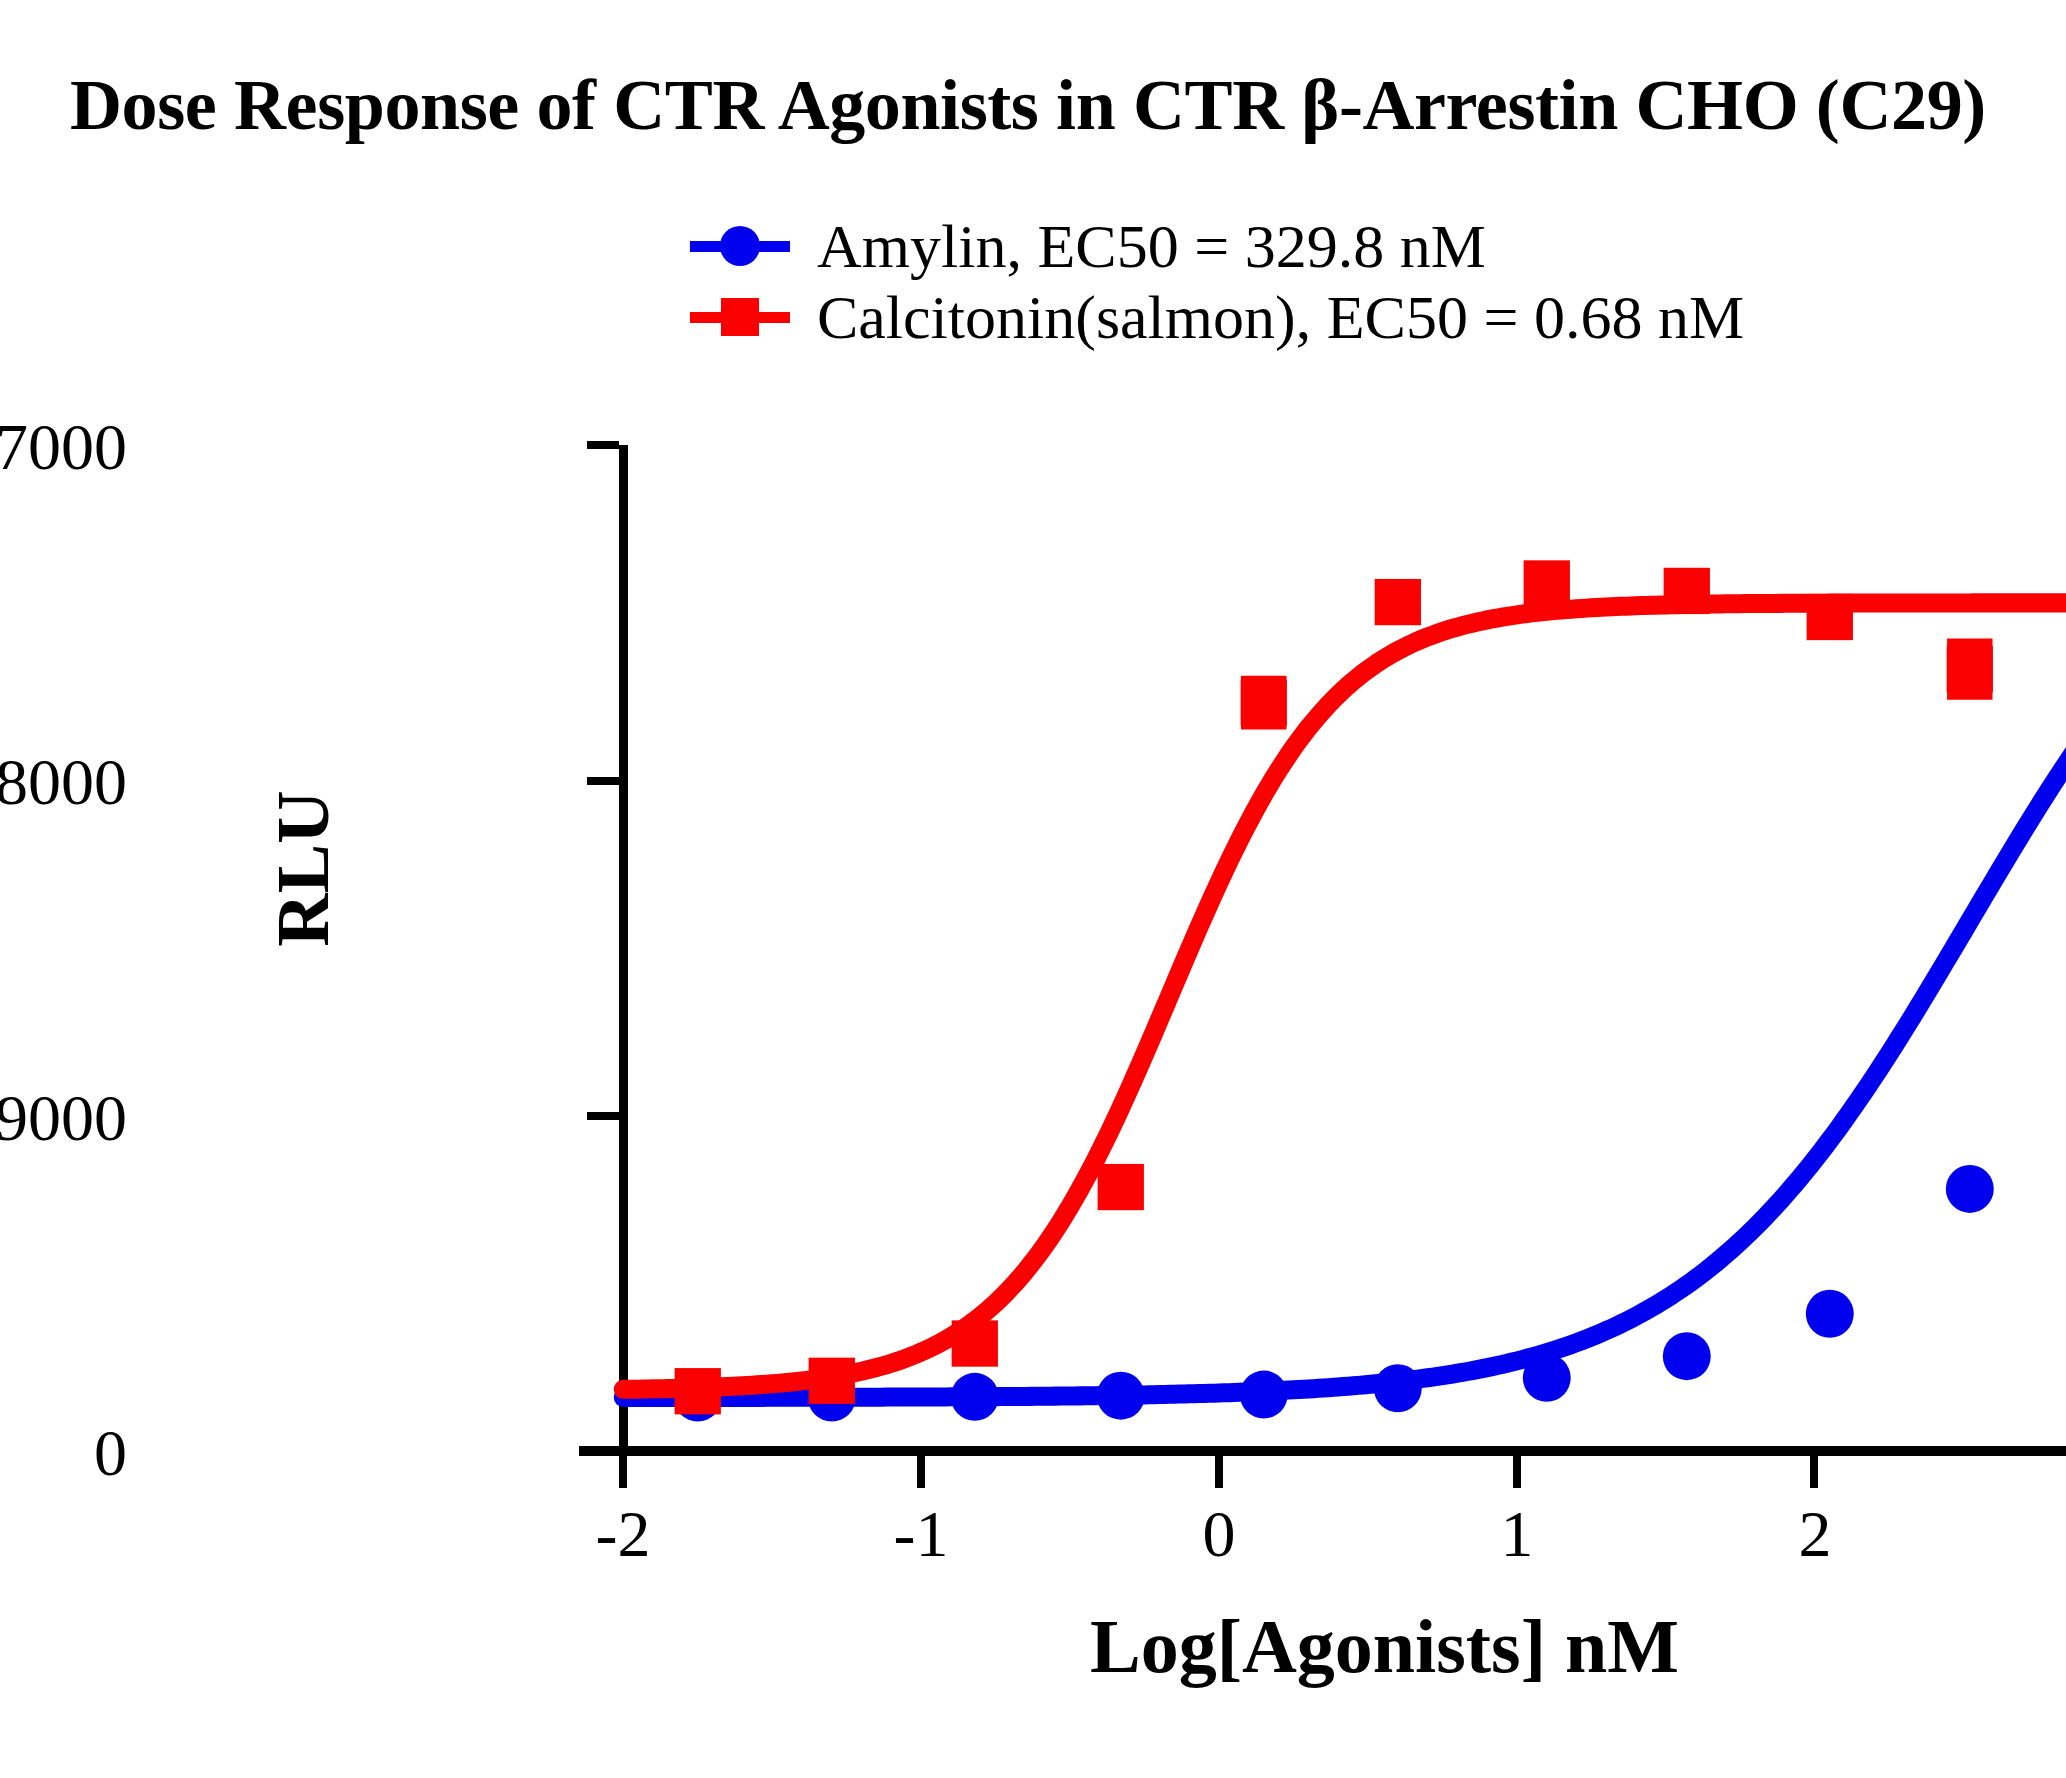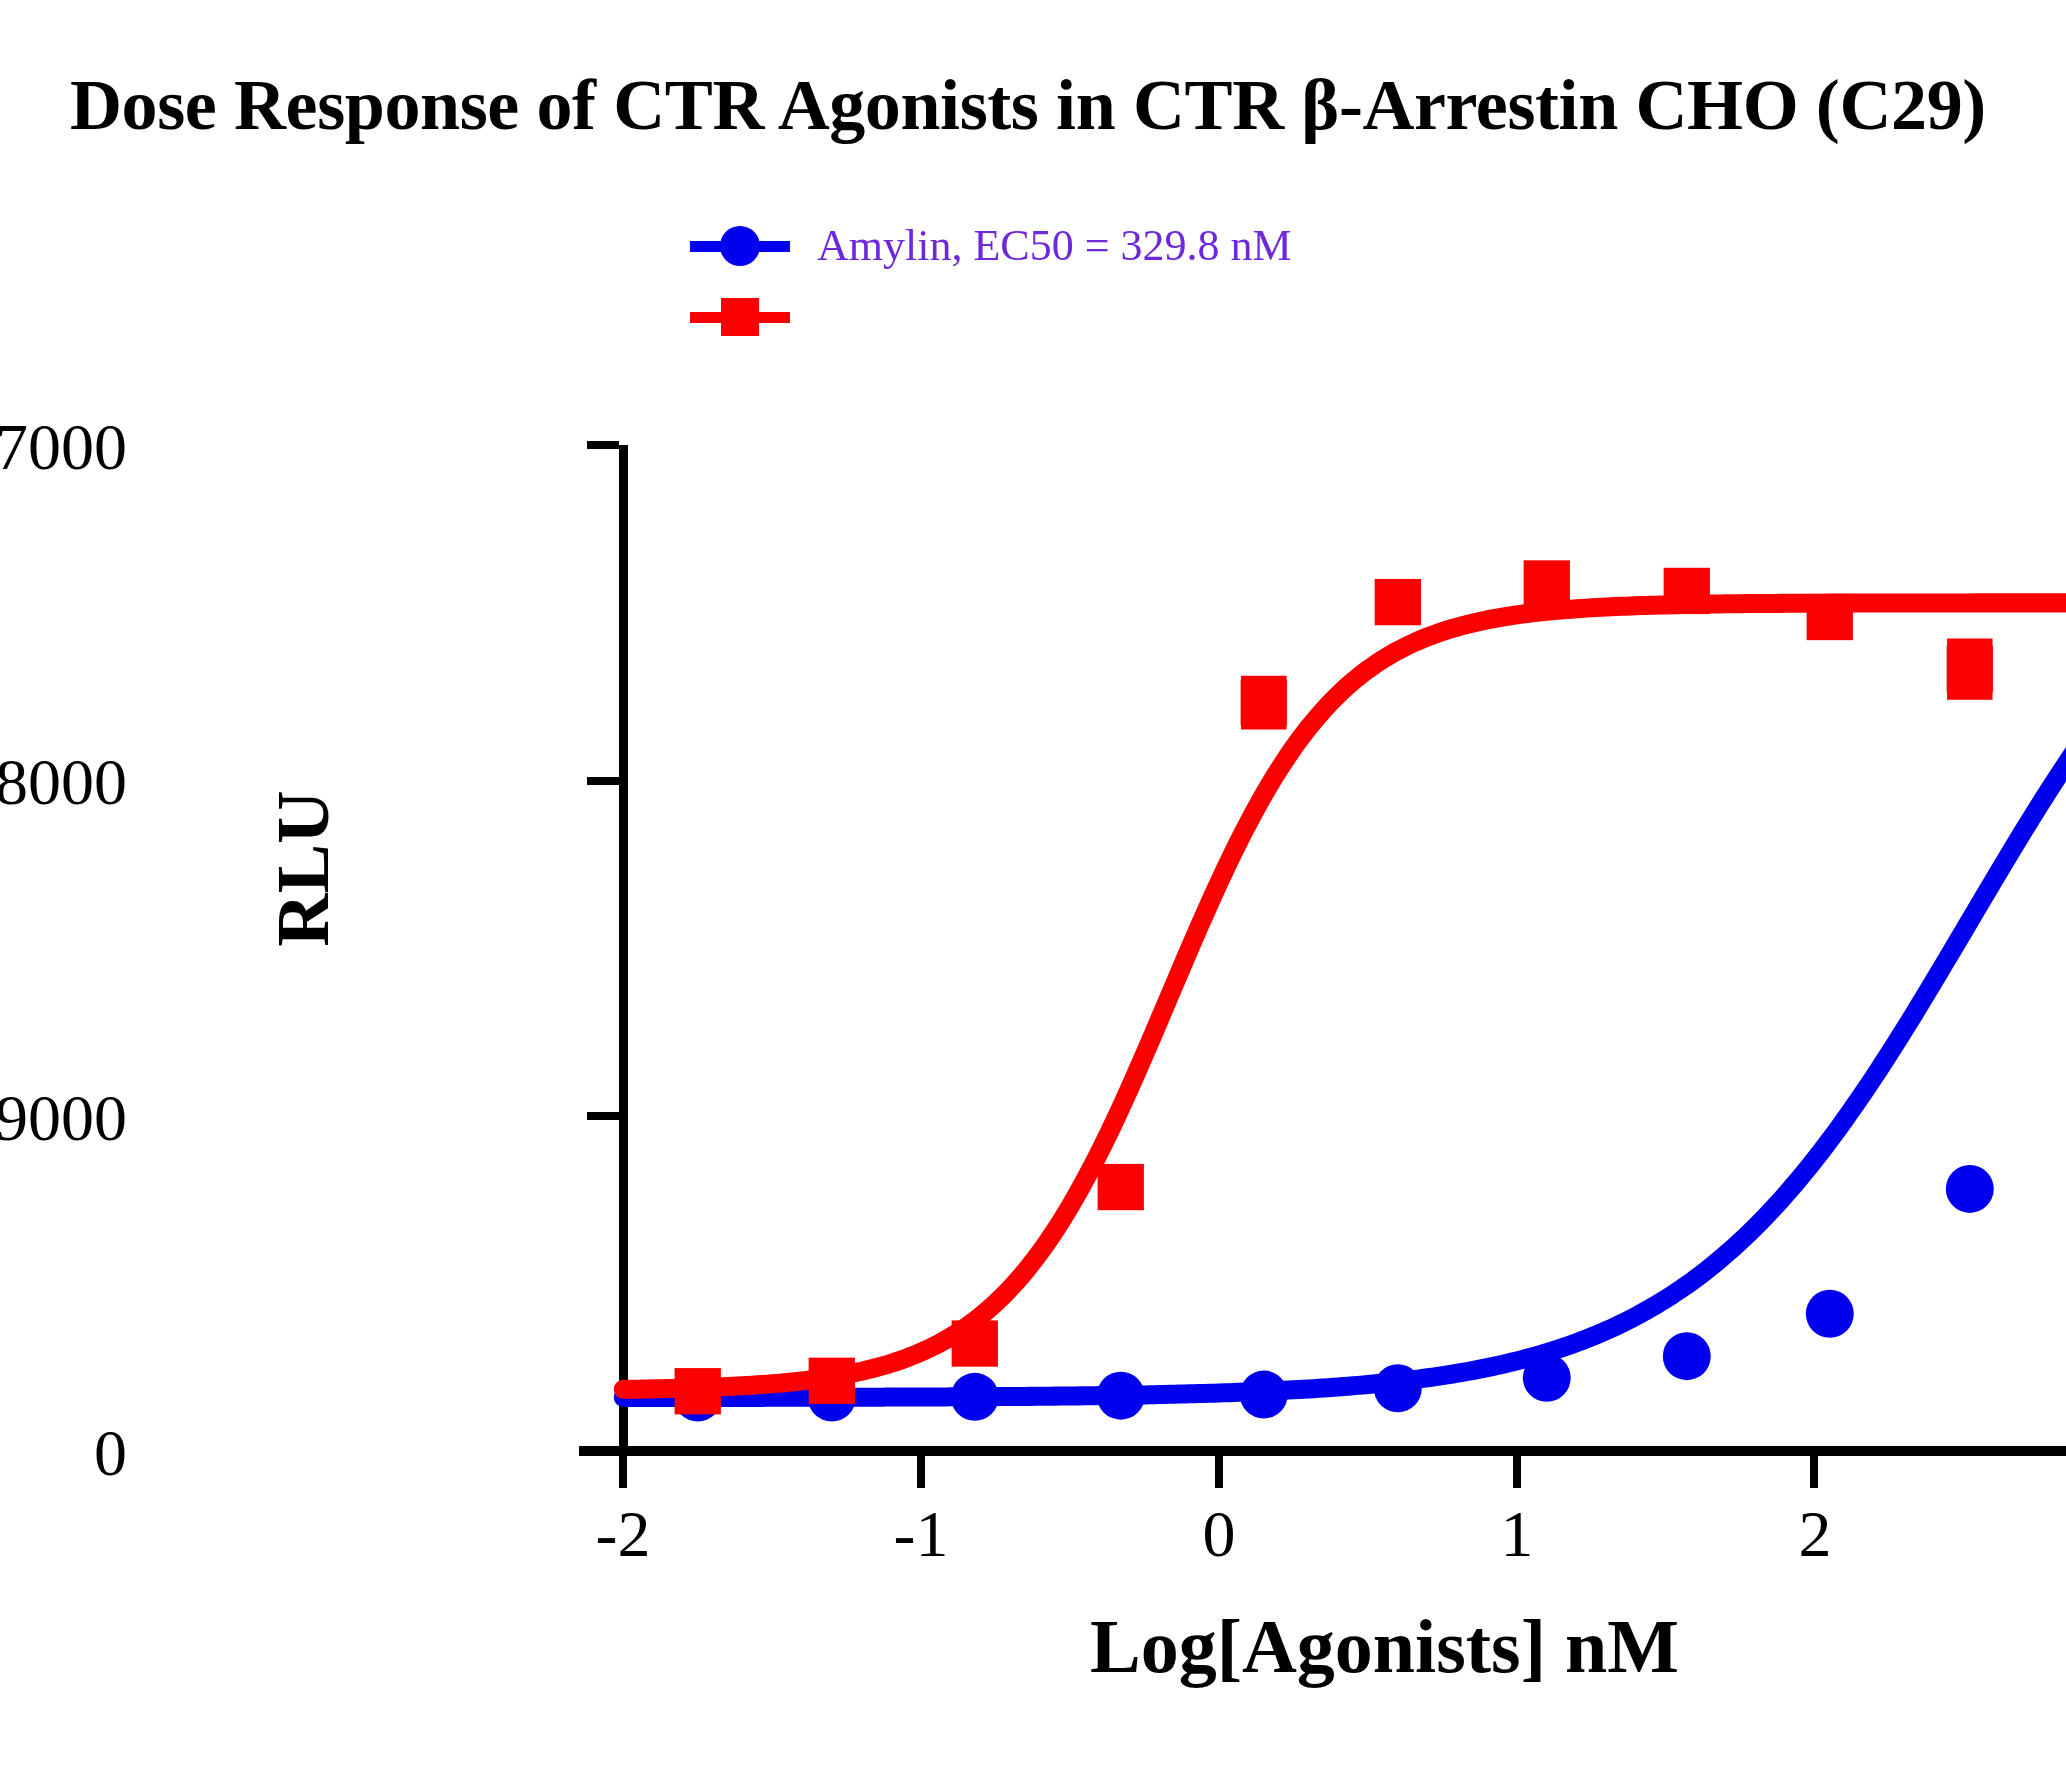--- a/index.html
+++ b/index.html
@@ -73,22 +73,22 @@
     border-radius: 50%;
     z-index: 2;
   }
   .legend-sym-square {
     position: relative;
     width: 38px;
     height: 38px;
     z-index: 2;
   }
   .legend-label {
-    font-size: 44px;
-    color: #6d28d9;
+    font-size: 62px;
+    color: #000000;
     white-space: nowrap;
     padding-left: 15px;
     line-height: 1.0;
     font-family: "Liberation Serif", "DejaVu Serif", serif;
   }
 
   
   #plot-area {
     position: absolute;
     left: 0; top: 0;
@@ -184,20 +184,21 @@
         <div class="legend-line" style="background:#0000EE;"></div>
         <div class="legend-sym-circle" style="background:#0000EE;"></div>
       </div>
       <div class="legend-label">Amylin, EC50 = 329.8 nM</div>
     </div>
     <div class="legend-row">
       <div class="legend-marker-cell">
         <div class="legend-line" style="background:#FA0000;"></div>
         <div class="legend-sym-square" style="background:#FA0000;"></div>
       </div>
+      <div class="legend-label">Calcitonin(salmon), EC50 = 0.68 nM</div>
     </div>
   </div>
 
   <div id="plot-area">
 
     <div id="yaxis-line"></div>
     <div id="xaxis-line"></div>
 
     <div class="ytick" id="yt0" style="top: 1447px;"></div>
     <div class="ytick" id="yt1" style="top: 1112px;"></div>

